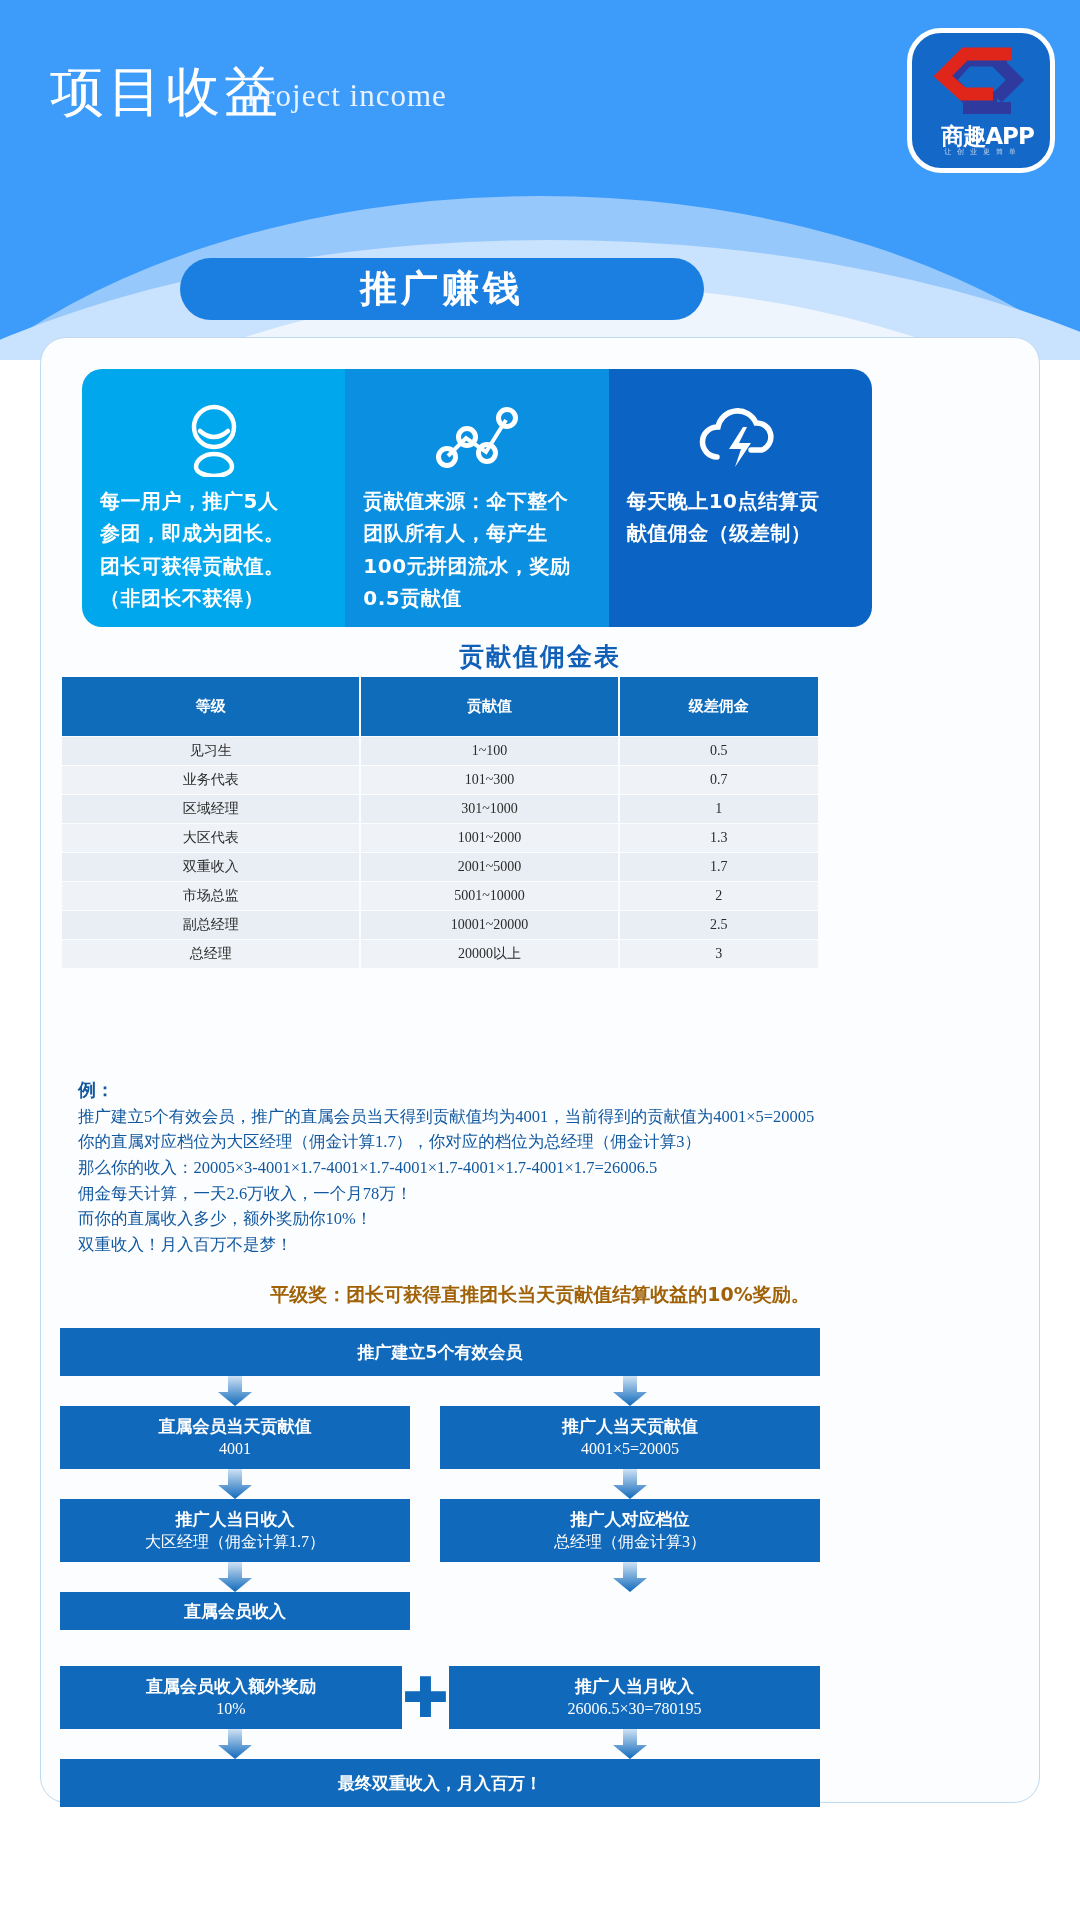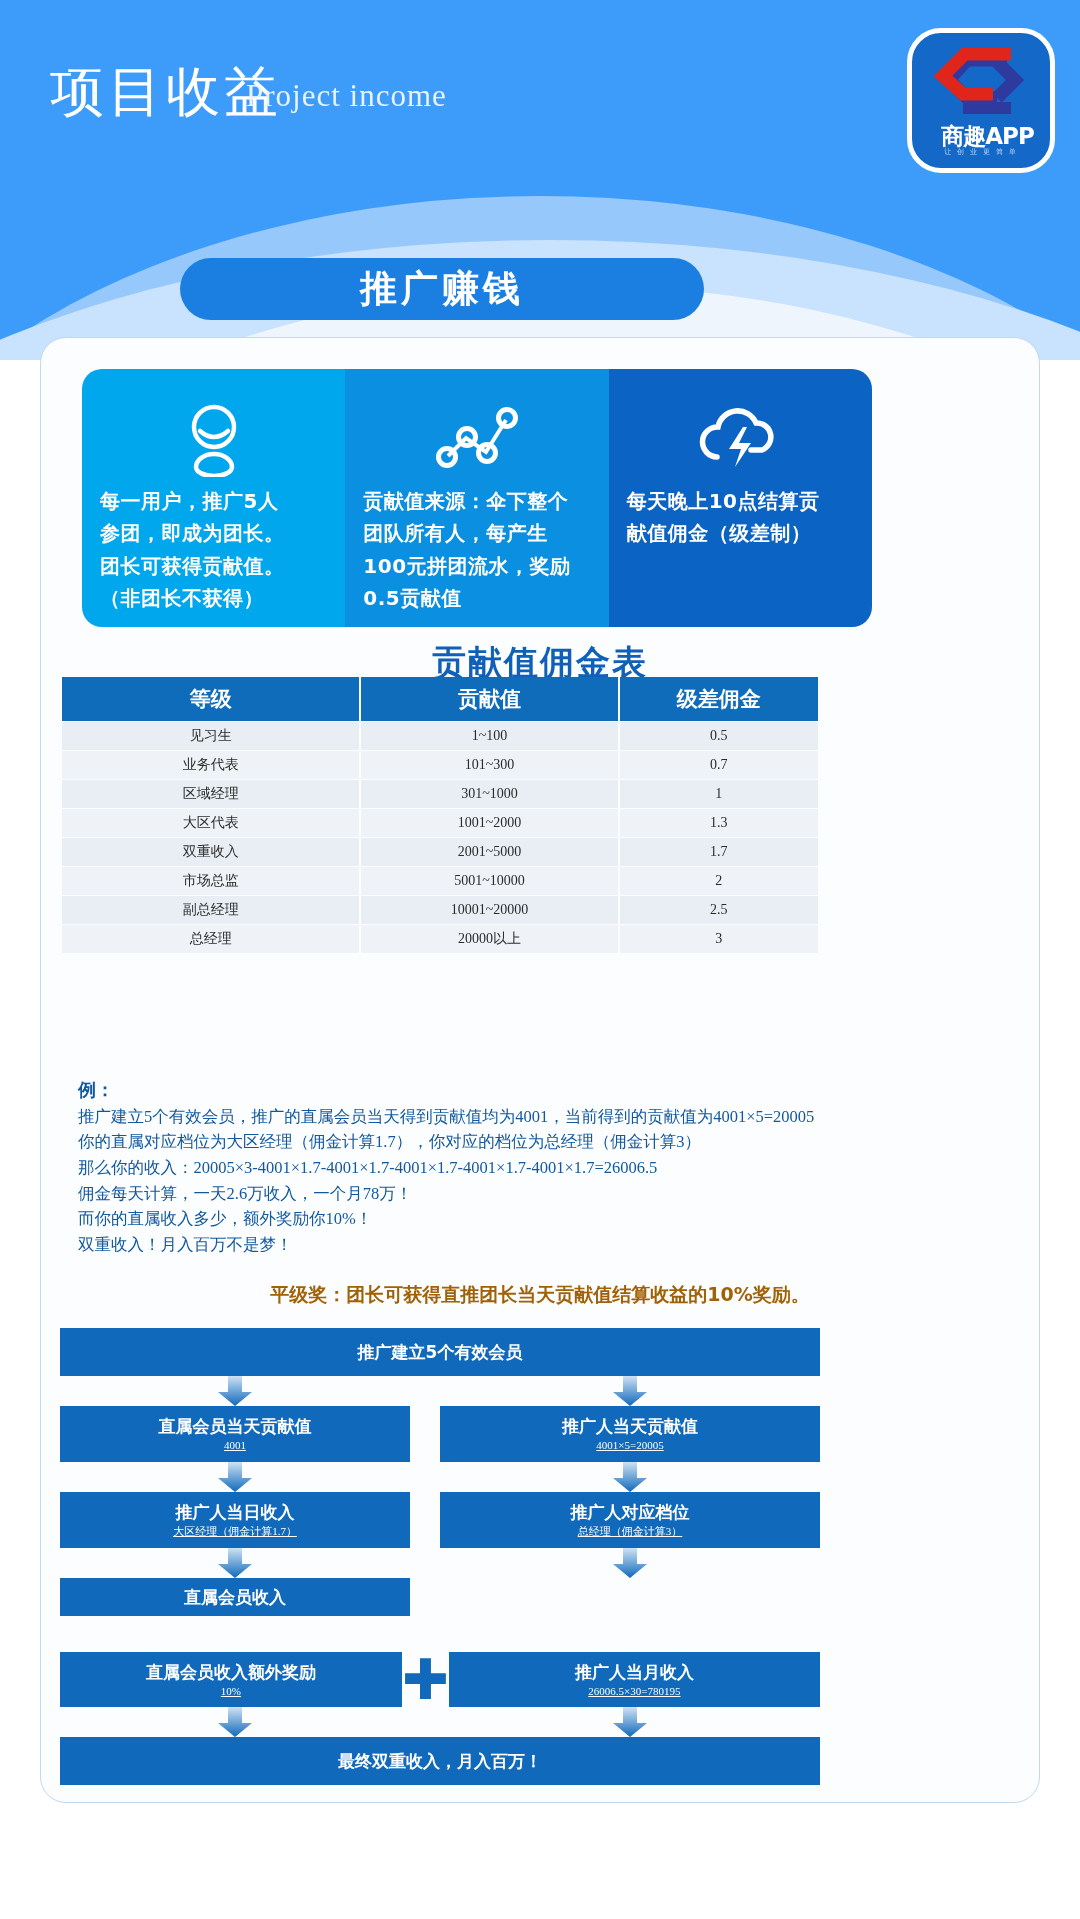--- a/index.html
+++ b/index.html
@@ -88,31 +88,31 @@
   .card-text{
     margin-top:6px; color:#ffffff; font-size:20px; line-height:1.62;
     font-weight:bold; letter-spacing:0.5px;
     font-family:"DejaVu Sans","Liberation Sans",sans-serif;
   }
   .card.c3 .card-text{ text-align:left; }
 
   
   .table-title{
     position:absolute; left:0; right:0; top:640px; text-align:center;
-    color:#1160b8; font-size:34px; font-weight:bold; letter-spacing:2px;
+    color:#1160b8; font-size:25px; font-weight:bold; letter-spacing:2px;
     font-family:"DejaVu Sans","Liberation Sans",sans-serif;
   }
   table.grid{
     position:absolute; left:60px; top:676px; width:760px;
     border-collapse:separate; border-spacing:2px 1px;
     font-family:"Liberation Serif","DejaVu Serif",serif;
   }
   table.grid th{
-    background:#0f6cba; color:#ffffff; font-size:21px; font-weight:bold;
-    padding:8px 4px; text-align:center;
+    background:#0f6cba; color:#ffffff; font-size:15px; font-weight:bold;
+    padding:20px 4px; text-align:center;
     font-family:"DejaVu Sans","Liberation Sans",sans-serif;
   }
   table.grid td{
     background:#e9eef4; color:#2b2b2b; font-size:14px;
     padding:5px 4px; text-align:center;
   }
   table.grid tr:nth-child(even) td{ background:#eff3f7; }
   table.grid col.c-a{ width:300px; }
   table.grid col.c-b{ width:258px; }
   table.grid col.c-c{ width:200px; }
@@ -135,21 +135,21 @@
   }
 
   
   .flow{ position:absolute; left:60px; top:1328px; width:760px; }
   .fbox{
     background:#1069bb; color:#ffffff; text-align:center;
     padding:8px 6px; line-height:1.42;
     font-family:"DejaVu Sans","Liberation Sans",sans-serif;
   }
   .fbox .l1{ font-size:17px; font-weight:bold; }
-  .fbox .l2{ font-size:11px; font-family:"Liberation Serif","DejaVu Serif",serif;text-decoration:underline; }
+  .fbox .l2{ font-size:16px; font-family:"Liberation Serif","DejaVu Serif",serif; }
   .fbox.wide{ width:760px; padding:12px 6px; }
   .row2{ display:flex; justify-content:space-between;gap:8px; }
   .colL{ width:350px; }
   .colR{ width:380px; }
   .arrow{ width:38px; height:30px; display:block; }
   .arrows2{ display:flex; justify-content:space-between; }
   .arrows2 .a-l{ width:350px; display:flex; justify-content:center; }
   .arrows2 .a-r{ width:380px; display:flex; justify-content:center; }
   .plusrow{ display:flex; justify-content:space-between; align-items:center; }
   .plus{ color:#1069bb; font-size:56px; font-weight:bold; line-height:0.7;

